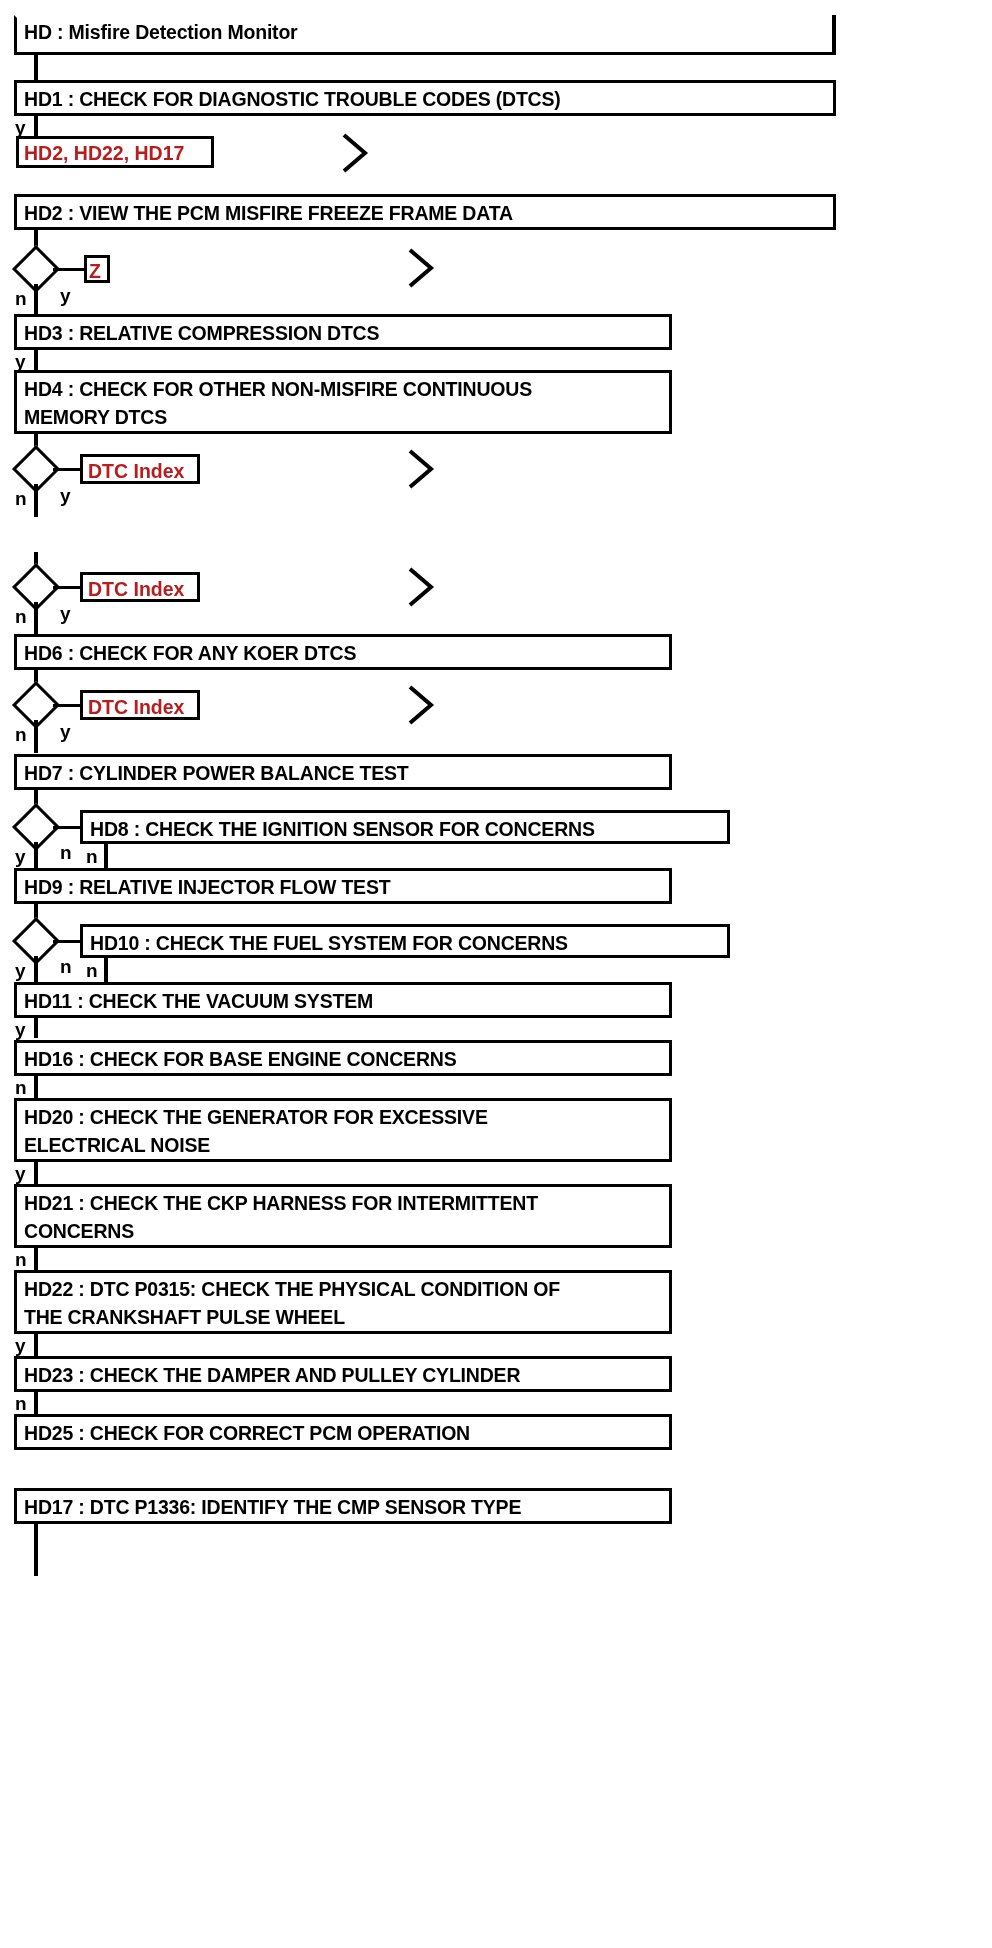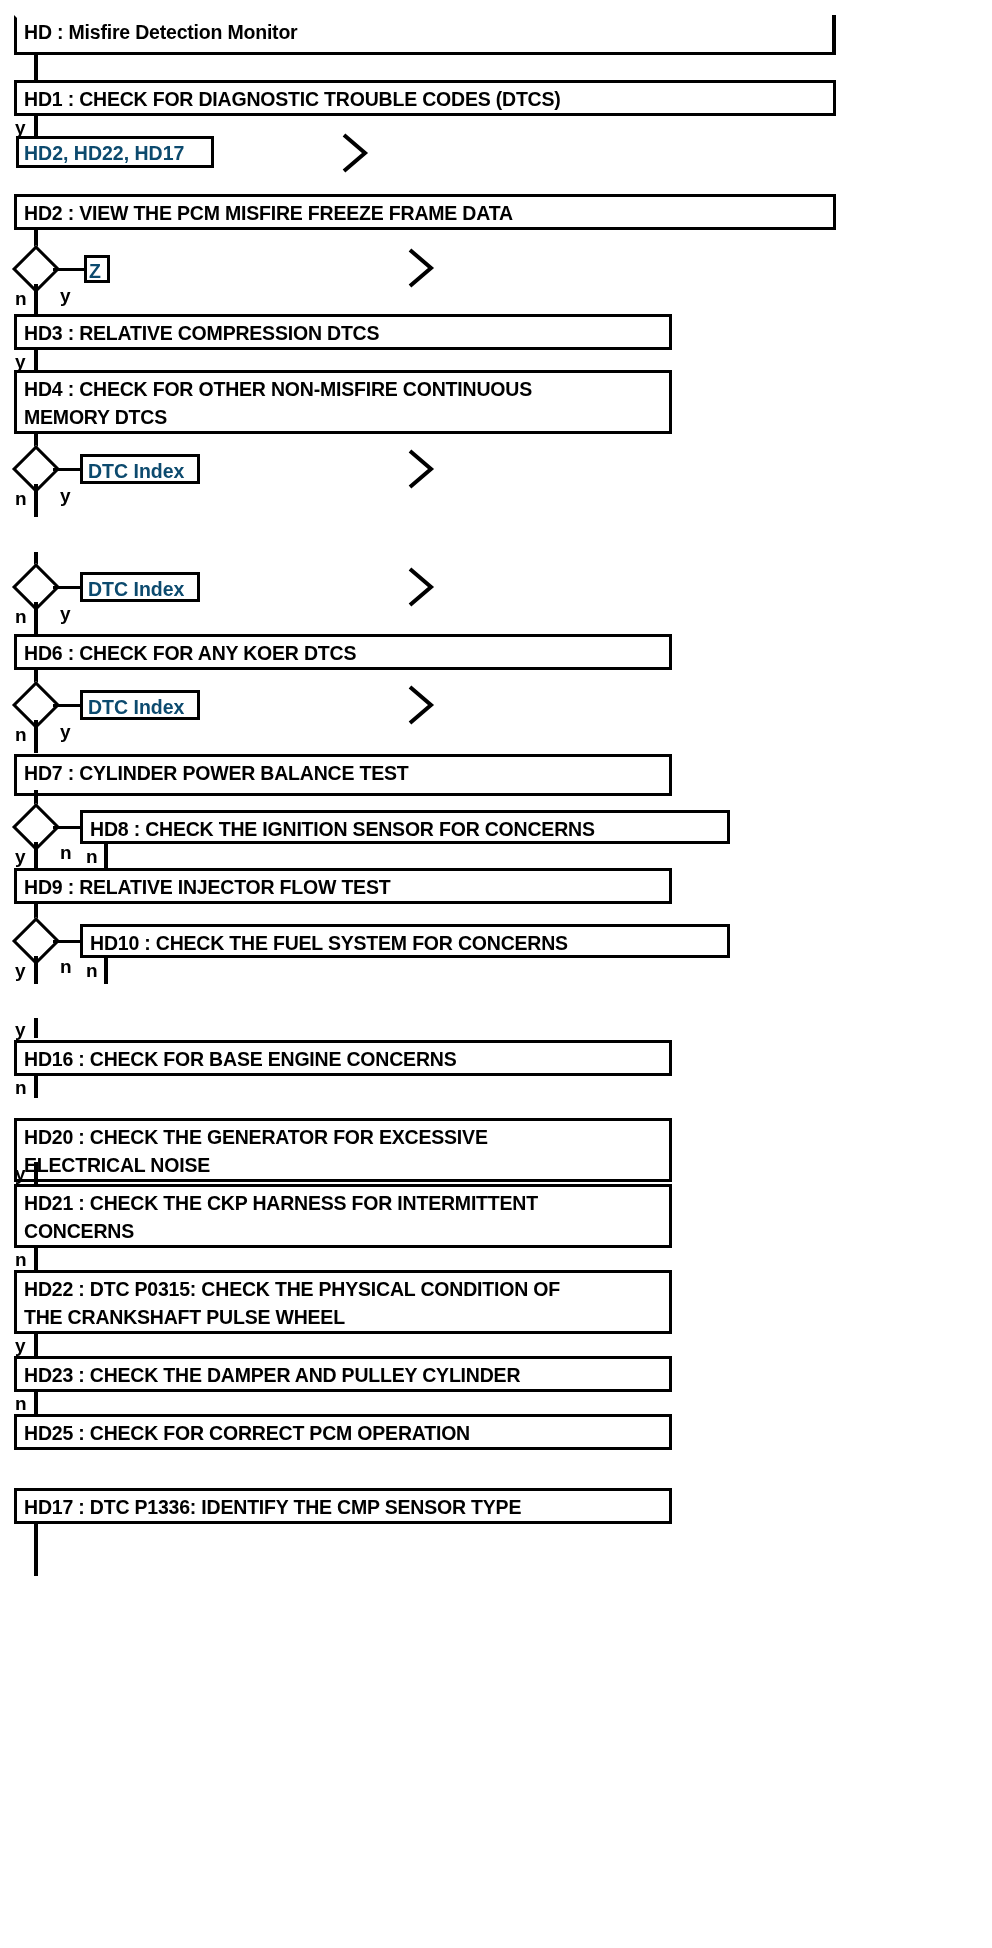--- a/index.html
+++ b/index.html
@@ -49,21 +49,21 @@
   .tag {
     position: absolute;
     box-sizing: border-box;
     border: 3px solid #000;
     background: #fff;
     font-weight: bold;
     font-size: 19.5px;
     line-height: 26px;
     padding: 1px 4px 1px 5px;
     white-space: nowrap;
-    color: #0c4a6e;
+    color: #b91c1c;
   }
 
   
   .vline {
     position: absolute;
     width: 4px;
     background: #000;
   }
   .hline {
     position: absolute;
@@ -176,21 +176,21 @@
   <div class="blabel" style="left:60px; top:722px;">y</div>
   <div class="hline" style="left:53px; top:704px; width:30px;"></div>
   <div class="tag" style="left:80px; top:690px; width:120px; height:30px;">DTC Index</div>
   <div class="chevron" style="left:404px; top:682px;">
     <svg width="34" height="46" viewBox="0 0 34 46" xmlns="http://www.w3.org/2000/svg">
       <polyline points="6,5 27,23 6,41" fill="none" stroke="#000" stroke-width="4"></polyline>
     </svg>
   </div>
   <div class="vline" style="left:34px; top:720px; height:33px;"></div>
 
-  <div class="node" style="left:14px; top:754px; width:658px; height:42px;">HD7 : CYLINDER POWER BALANCE TEST</div>
+  <div class="node" style="left:14px; top:754px; width:658px; height:36px;">HD7 : CYLINDER POWER BALANCE TEST</div>
   <div class="vline" style="left:34px; top:790px; height:22px;"></div>
   <div class="diamond" style="left:19px; top:810px;"></div>
   <div class="blabel" style="left:15px; top:847px;">y</div>
   <div class="blabel" style="left:60px; top:843px;">n</div>
 
   <div class="hline" style="left:53px; top:826px; width:30px;"></div>
 
   <div class="node" style="left:80px; top:810px; width:650px; height:34px;">HD8 : CHECK THE IGNITION SENSOR FOR CONCERNS</div>
   <div class="blabel" style="left:86px; top:847px;">n</div>
   <div class="vline" style="left:104px; top:844px; height:26px;"></div>
@@ -202,28 +202,29 @@
   <div class="diamond" style="left:19px; top:924px;"></div>
   <div class="blabel" style="left:15px; top:961px;">y</div>
   <div class="blabel" style="left:60px; top:957px;">n</div>
   <div class="hline" style="left:53px; top:940px; width:30px;"></div>
 
   <div class="node" style="left:80px; top:924px; width:650px; height:34px;">HD10 : CHECK THE FUEL SYSTEM FOR CONCERNS</div>
   <div class="blabel" style="left:86px; top:961px;">n</div>
   <div class="vline" style="left:104px; top:958px; height:26px;"></div>
   <div class="vline" style="left:34px; top:956px; height:28px;"></div>
 
+  <div class="node" style="left:14px; top:982px; width:658px; height:36px;">HD11 : CHECK THE VACUUM SYSTEM</div>
   <div class="vline" style="left:34px; top:1018px; height:20px;"></div>
   <div class="blabel" style="left:15px; top:1020px;">y</div>
 
   <div class="node" style="left:14px; top:1040px; width:658px; height:36px;">HD16 : CHECK FOR BASE ENGINE CONCERNS</div>
   <div class="vline" style="left:34px; top:1076px; height:22px;"></div>
   <div class="blabel" style="left:15px; top:1078px;">n</div>
 
-  <div class="node" style="left:14px; top:1098px; width:658px; height:64px;margin-top:20px;">HD20 : CHECK THE GENERATOR FOR EXCESSIVE
+  <div class="node" style="left:14px; top:1098px; width:658px; height:64px;">HD20 : CHECK THE GENERATOR FOR EXCESSIVE
 ELECTRICAL NOISE</div>
   <div class="vline" style="left:34px; top:1162px; height:22px;"></div>
   <div class="blabel" style="left:15px; top:1164px;">y</div>
 
   <div class="node" style="left:14px; top:1184px; width:658px; height:64px;">HD21 : CHECK THE CKP HARNESS FOR INTERMITTENT
 CONCERNS</div>
   <div class="vline" style="left:34px; top:1248px; height:22px;"></div>
   <div class="blabel" style="left:15px; top:1250px;">n</div>
 
   <div class="node" style="left:14px; top:1270px; width:658px; height:64px;">HD22 : DTC P0315: CHECK THE PHYSICAL CONDITION OF

